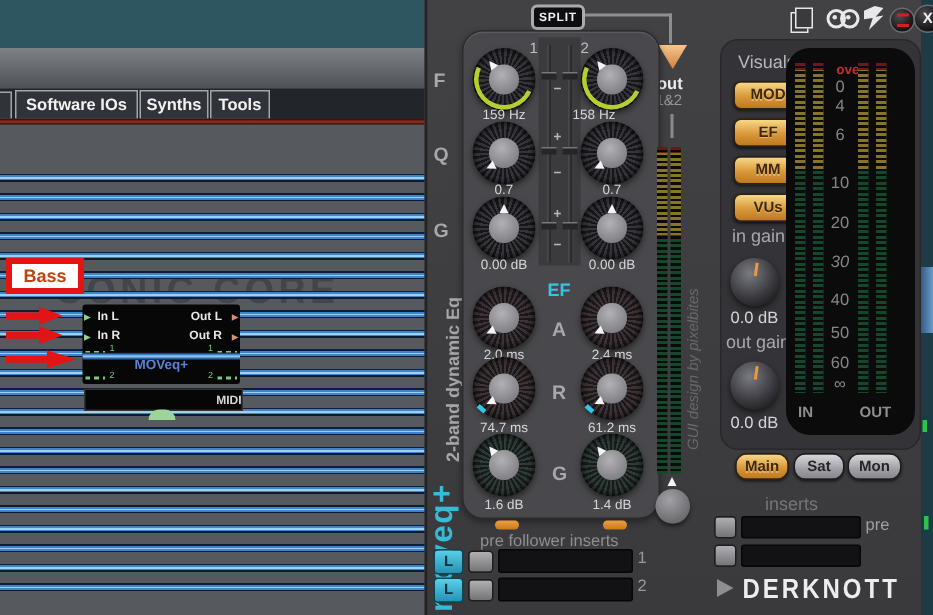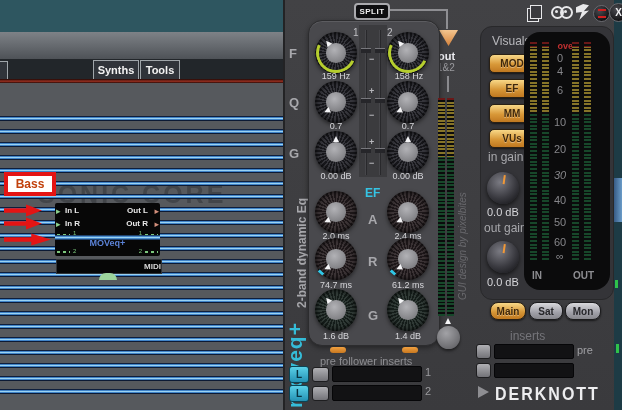--- a/index.html
+++ b/index.html
@@ -75,20 +75,21 @@
 <body>
 
 <div id="stage">
 
   <div class="abs" style="left:0;top:0;width:283px;height:410px;">
     <div class="abs" style="left:0;top:0;width:283px;height:32px;background:#2e5660;"></div>
     <div class="abs" style="left:0;top:32px;width:283px;height:27px;background:linear-gradient(#7e8287,#4e5257);"></div>
 
     <div class="abs" style="left:0;top:59px;width:283px;height:20px;background:#22262a;">
       <div class="abs menu-tab" style="left:-4px;top:2px;width:10px;height:17px;"></div>
+      <div class="abs menu-tab" style="left:10px;top:1px;width:80px;height:18px;">Software IOs</div>
       <div class="abs menu-tab" style="left:93px;top:1px;width:44px;height:18px;">Synths</div>
       <div class="abs menu-tab" style="left:140px;top:1px;width:38px;height:18px;">Tools</div>
     </div>
     <div class="abs" style="left:0;top:79px;width:283px;height:4px;background:linear-gradient(#1a0604,#9c3020 55%,#2a0a06);"></div>
 
     <div class="abs" style="left:38px;top:180px;font-size:25px;font-weight:bold;letter-spacing:3px;color:rgba(20,22,25,0.30);z-index:0;">SONIC CORE</div>
 
     <div class="abs stripes" style="left:0;top:116px;width:283px;height:281px;z-index:1;"></div>
 
     <div class="abs" style="left:55px;top:203px;width:105px;height:53px;background:#070707;border-radius:2px;z-index:2;">
@@ -183,21 +184,21 @@
 
     <div class="abs knob" style="left:30px;top:32px;width:42px;height:42px;">
       <span class="f-arc"></span>
         <span class="pt pt-tl"></span>
       </div>
     <div class="abs knob" style="left:102px;top:32px;width:42px;height:42px;">
       <span class="f-arc"></span>
         <span class="pt pt-tl"></span>
       </div>
     <div class="abs val" style="left:21px;top:71px;width:60px;">159 Hz</div>
-    <div class="abs val" style="left:94px;top:71px;width:60px;">158 Hz</div>
+    <div class="abs val" style="left:81px;top:71px;width:60px;">158 Hz</div>
 
     <div class="abs knob" style="left:30px;top:81px;width:42px;height:42px;">
         <span class="pt pt-bl"></span>
       </div>
     <div class="abs knob" style="left:102px;top:81px;width:42px;height:42px;">
         <span class="pt pt-bl"></span>
       </div>
     <div class="abs val" style="left:21px;top:121px;width:60px;">0.7</div>
     <div class="abs val" style="left:93px;top:121px;width:60px;">0.7</div>
 

